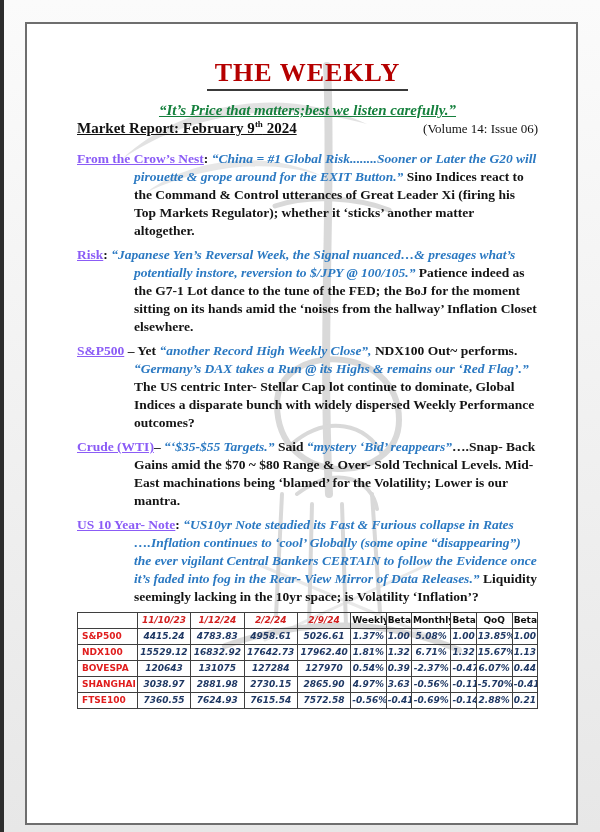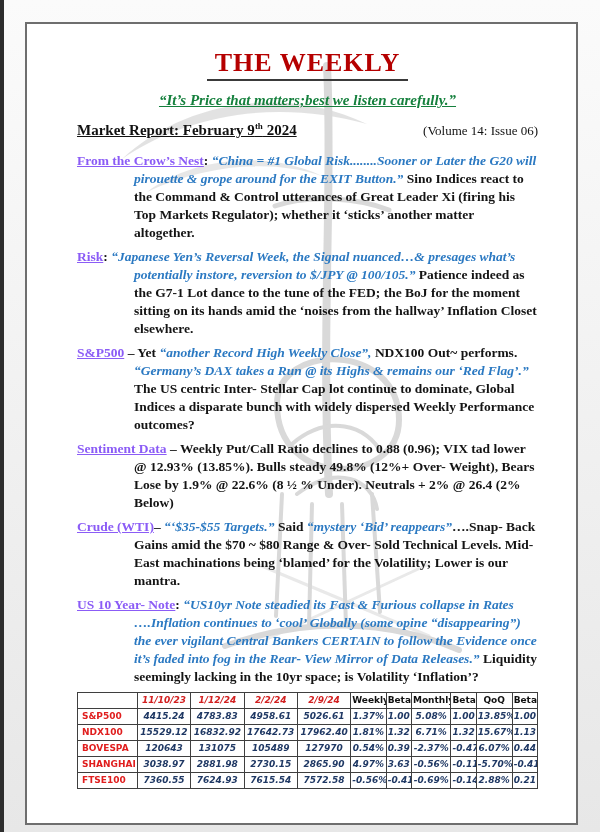--- a/index.html
+++ b/index.html
@@ -11,31 +11,31 @@
     color:#111;
   }
   .edge-strip{position:absolute;left:0;top:0;width:4px;height:832px;background:#2d2d2d;}
   .page{
     position:absolute;left:25px;top:22px;width:553px;height:803px;
     background:#ffffff;border:2px solid #6e6e6e;box-sizing:border-box;overflow:hidden;
   }
   .watermark{position:absolute;left:0;top:0;width:553px;height:803px;pointer-events:none;}
   .content{position:relative;z-index:1;padding:22px 38px 0 50px;}
 
-  .title-wrap{text-align:center;margin-top:2px;}
+  .title-wrap{text-align:center;margin-top:12px;}
   .page-title{
     display:inline-block;color:#b50000;font-weight:bold;font-size:26px;letter-spacing:1px;
     border-bottom:2px solid #3a3a3a;padding:0 8px 1px 8px;
   }
   .subtitle-wrap{text-align:center;margin-top:10px;}
   .subtitle{
     color:#15803d;font-weight:bold;font-style:italic;font-size:15px;
     text-decoration:underline;
   }
-  .report-row{display:flex;justify-content:space-between;align-items:baseline;margin-top:12px;}
+  .report-row{display:flex;justify-content:space-between;align-items:baseline;margin-top:0;}
   .report-title{font-weight:bold;font-size:15px;text-decoration:underline;}
   .report-title sup{font-size:9px;}
   .volume{font-size:13px;}
 
   .sections{margin-top:13px;}
   .section{
     margin:0 0 6px 0;font-size:13.5px;line-height:18px;
     padding-left:57px;text-indent:-57px;
   }
   .sec-heading{color:#8b5cf6;font-weight:bold;text-decoration:underline;}
@@ -98,21 +98,20 @@
 
     <div class="report-row">
       <span class="report-title"><span>Market Report: February 9</span><sup>th</sup><span> 2024</span></span>
       <span class="volume">(Volume 14: Issue 06)</span>
     </div>
 
     <div class="sections">
         <p class="section"><span class="sec-heading">From the Crow’s Nest</span><span class="sec-sep">: </span><span class="seg-quote">“China = #1 Global Risk........Sooner or Later the G20 will pirouette &amp; grope around for the EXIT Button.”</span><span class="seg-plain"> Sino Indices react to the Command &amp; Control utterances of Great Leader Xi (firing his Top Markets Regulator); whether it ‘sticks’ another matter altogether.</span></p>
         <p class="section"><span class="sec-heading">Risk</span><span class="sec-sep">: </span><span class="seg-quote">“Japanese Yen’s Reversal Week, the Signal nuanced…&amp; presages what’s potentially instore, reversion to $/JPY @ 100/105.”</span><span class="seg-plain">  Patience indeed as the G7-1 Lot dance to the tune of the FED; the BoJ for the moment sitting on its hands amid the ‘noises from the hallway’ Inflation Closet elsewhere.</span></p>
         <p class="section"><span class="sec-heading">S&amp;P500</span><span class="sec-sep"> – </span><span class="seg-plain">Yet </span><span class="seg-quote">“another Record High Weekly Close”,</span><span class="seg-plain"> NDX100 Out~ performs. </span><span class="seg-quote">“Germany’s DAX takes a Run @ its Highs &amp; remains our ‘Red Flag’.”</span><span class="seg-plain"> The US centric Inter- Stellar Cap lot continue to dominate, Global Indices a disparate bunch with widely dispersed Weekly Performance outcomes?</span></p>
-        <p class="section"><span class="sec-heading">Sentiment Data</span><span class="sec-sep"> – </span><span class="seg-plain">Weekly Put/Call Ratio declines to 0.88 (0.96); VIX tad lower @ 12.93% (13.85%). Bulls steady 49.8% (12%+ Over- Weight), Bears Lose by 1.9% @ 22.6% (8 ½ % Under). Neutrals + 2% @ 26.4 (2% Below)</span></p>
         <p class="section"><span class="sec-heading">Crude (WTI)</span><span class="sec-sep">– </span><span class="seg-quote">“‘$35-$55 Targets.”</span><span class="seg-plain"> Said </span><span class="seg-quote">“mystery ‘Bid’ reappears”</span><span class="seg-plain">….Snap- Back Gains amid the $70 ~ $80 Range &amp; Over- Sold Technical Levels. Mid- East machinations being ‘blamed’ for the Volatility; Lower is our mantra.</span></p>
         <p class="section"><span class="sec-heading">US 10 Year- Note</span><span class="sec-sep">: </span><span class="seg-quote">“US10yr Note steadied its Fast &amp; Furious collapse in Rates ….Inflation continues to ‘cool’ Globally (some opine “disappearing”) the ever vigilant Central Bankers CERTAIN to follow the Evidence once it’s faded into fog in the Rear- View Mirror of Data Releases.”</span><span class="seg-plain"> Liquidity seemingly lacking in the 10yr space; is Volatility ‘Inflation’?</span></p>
       </div>
 
 
     <table class="snapshot">
       <colgroup>
         <col style="width:13%">
           <col style="width:11.6%">
           <col style="width:11.6%">
@@ -164,21 +163,21 @@
             <td class="tbl-val">1.32</td>
             <td class="tbl-val">6.71%</td>
             <td class="tbl-val">1.32</td>
             <td class="tbl-val">15.67%</td>
             <td class="tbl-val">1.13</td>
           </tr>
           <tr>
             <td class="tbl-label">BOVESPA</td>
             <td class="tbl-val">120643</td>
             <td class="tbl-val">131075</td>
-            <td class="tbl-val">105489</td>
+            <td class="tbl-val">127284</td>
             <td class="tbl-val">127970</td>
             <td class="tbl-val">0.54%</td>
             <td class="tbl-val">0.39</td>
             <td class="tbl-val">-2.37%</td>
             <td class="tbl-val">-0.47</td>
             <td class="tbl-val">6.07%</td>
             <td class="tbl-val">0.44</td>
           </tr>
           <tr>
             <td class="tbl-label">SHANGHAI</td>

